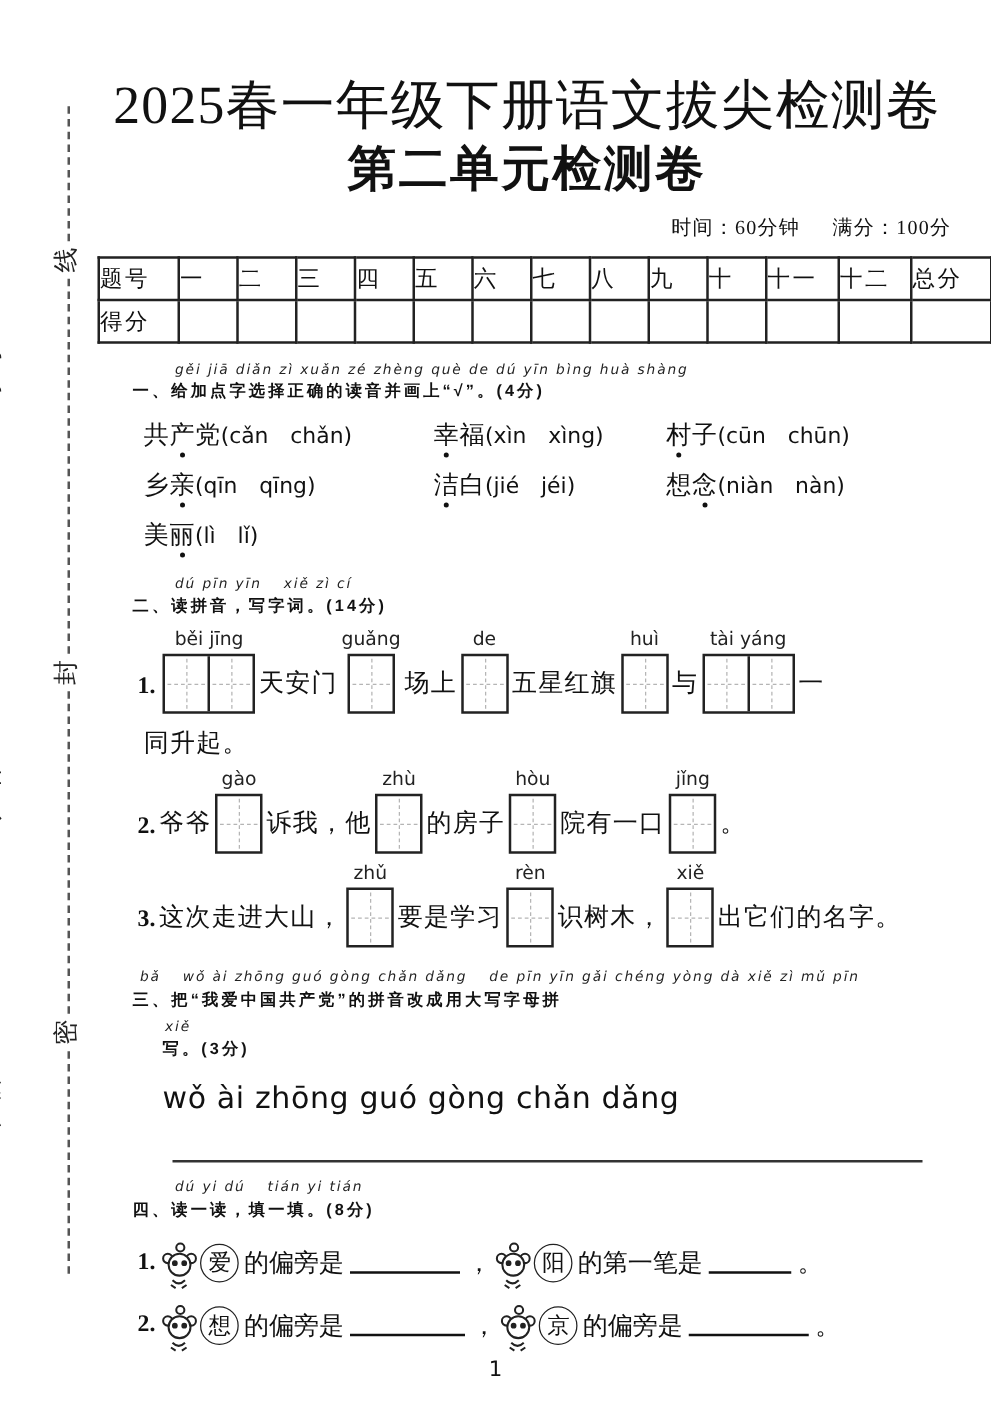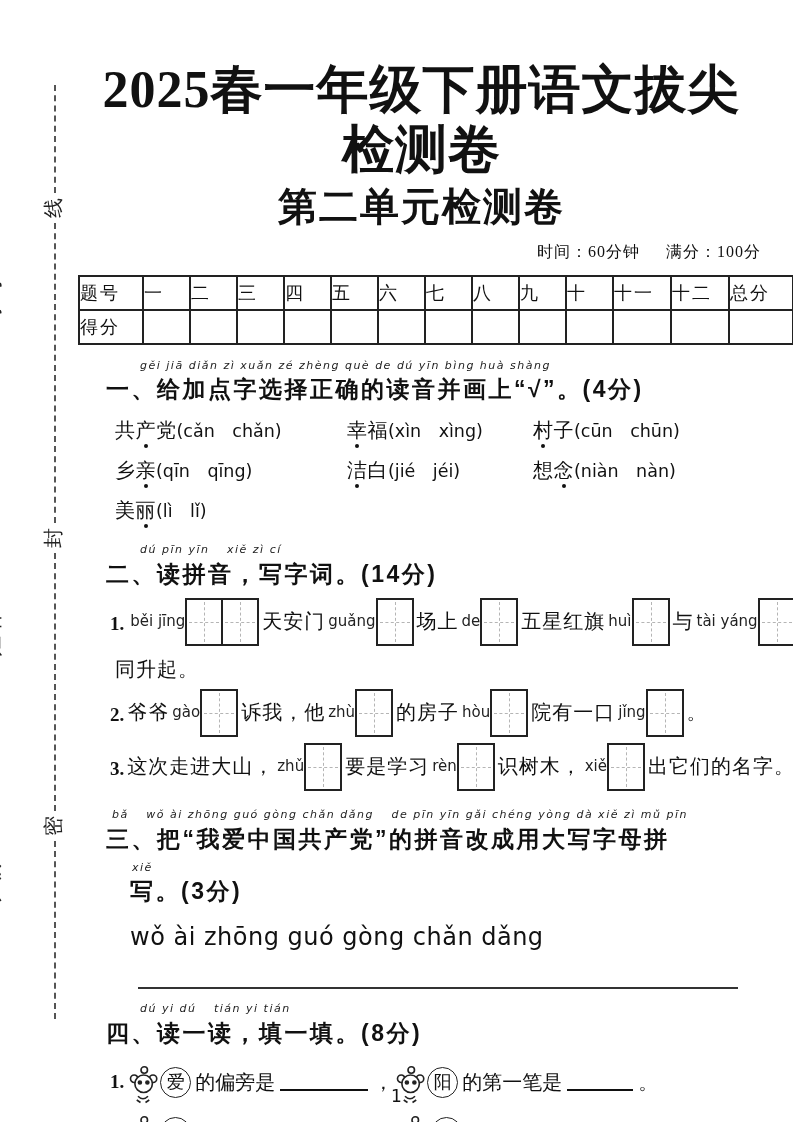--- a/index.html
+++ b/index.html
@@ -16,47 +16,47 @@
 
   .vfield {
     position:absolute; left:6px; white-space:nowrap; height:28px; line-height:28px;
     font-size:20px; transform-origin:0 100%; transform:rotate(-90deg);
     letter-spacing:2px; color:#222;
   }
 
   
   #content { position:absolute; left:78px; top:14px; width:687px; }
 
-  .title1 { font-size:52px; font-weight:bold; text-align:center; line-height:1.15; letter-spacing:1px; margin-top:46px; }
+  .title1 { font-size:43px; font-weight:normal; text-align:center; line-height:1.15; letter-spacing:1px; margin-top:46px; }
   .title2 { font-size:39px; font-weight:bold; text-align:center; line-height:1.1; margin-top:6px; letter-spacing:2px; }
   .info-line { text-align:right; font-size:16px; margin-top:14px; padding-right:4px; letter-spacing:1px; }
   .info-line span { margin-left:26px; }
 
   table.score { border-collapse:collapse; width:687px; margin-top:12px; table-layout:fixed; }
   table.score th, table.score td { border:2px solid #222; height:32px; text-align:left; font-weight:normal; font-size:18px; letter-spacing:2px; padding:0; }
   .col-wide { width:62px; }
   .col-num { width:45px; }
   .col-num2 { width:56px; }
 
   .py { font-family:"DejaVu Sans", sans-serif; color:#222; }
   .sec-py { font-size:11px; margin:14px 0 0 62px; letter-spacing:1.5px; white-space:nowrap;font-style:italic; }
-  .sec-title { font-family:"Liberation Sans", sans-serif; font-weight:bold; font-size:23px; margin:2px 0 0 28px; letter-spacing:2.5px; }
+  .sec-title { font-family:"Liberation Sans", sans-serif; font-weight:bold; font-size:13px; margin:2px 0 0 28px; letter-spacing:2.5px; }
 
   
   .w-grid { display:grid; grid-template-columns:232px 186px 1fr; row-gap:13px; margin:12px 0 0 37px; font-size:20px; }
   .w-item { white-space:nowrap; letter-spacing:0.5px; }
   .w-item .opts { font-family:"DejaVu Sans", sans-serif; font-size:17.5px; letter-spacing:0; }
   .du { position:relative; }
   .du::after { content:''; position:absolute; left:50%; transform:translateX(-50%); bottom:-7px; width:4px; height:4px; border-radius:50%; background:#111; }
 
   
   .sline { display:flex; align-items:flex-end; margin:6px 0 0 32px; font-size:20px; white-space:nowrap; }
   .sline .st { letter-spacing:1px; margin-bottom:11px; }
   .sline .num { margin-bottom:11px; font-weight:bold; font-size:19px; margin-right:3px; }
-  .tzg { display:inline-flex; flex-direction:row; align-items:center; margin:0 3px; }
+  .tzg { display:inline-flex; flex-direction:column; align-items:center; margin:0 3px; }
   .tzg-py { font-family:"DejaVu Sans", sans-serif; font-size:15px; height:21px; white-space:nowrap; color:#222; }
   .tzg-cells { display:inline-flex; border:2px solid #222; background:#fff; }
   .cell { width:34px; height:44px; position:relative; }
   .cell + .cell { border-left:2px solid #222; }
   .cell::before { content:''; position:absolute; left:50%; top:2px; bottom:2px; border-left:1px dashed #b5b5b5; }
   .cell::after  { content:''; position:absolute; top:50%; left:2px; right:2px; border-top:1px dashed #b5b5b5; }
   .plain-line { margin:10px 0 0 37px; font-size:20px; letter-spacing:1px; }
 
   
   .ans-py { font-family:"DejaVu Sans", sans-serif; font-size:24px; margin:16px 0 0 52px; letter-spacing:0.5px; }

